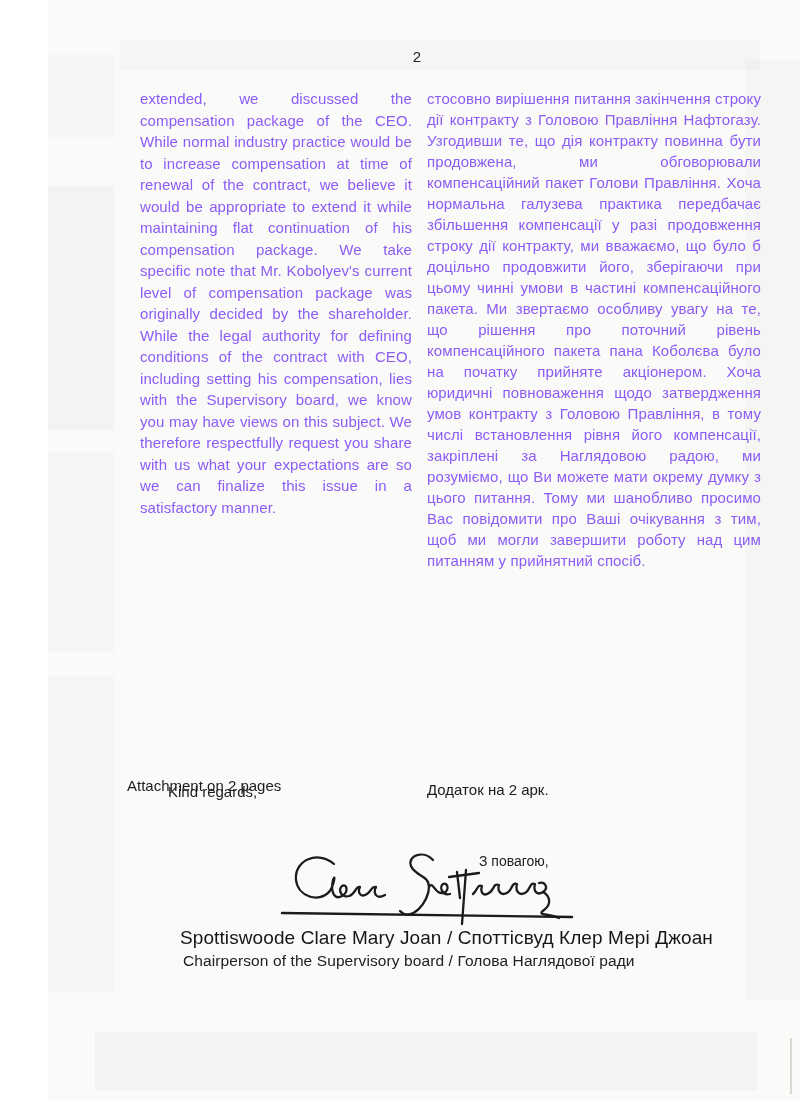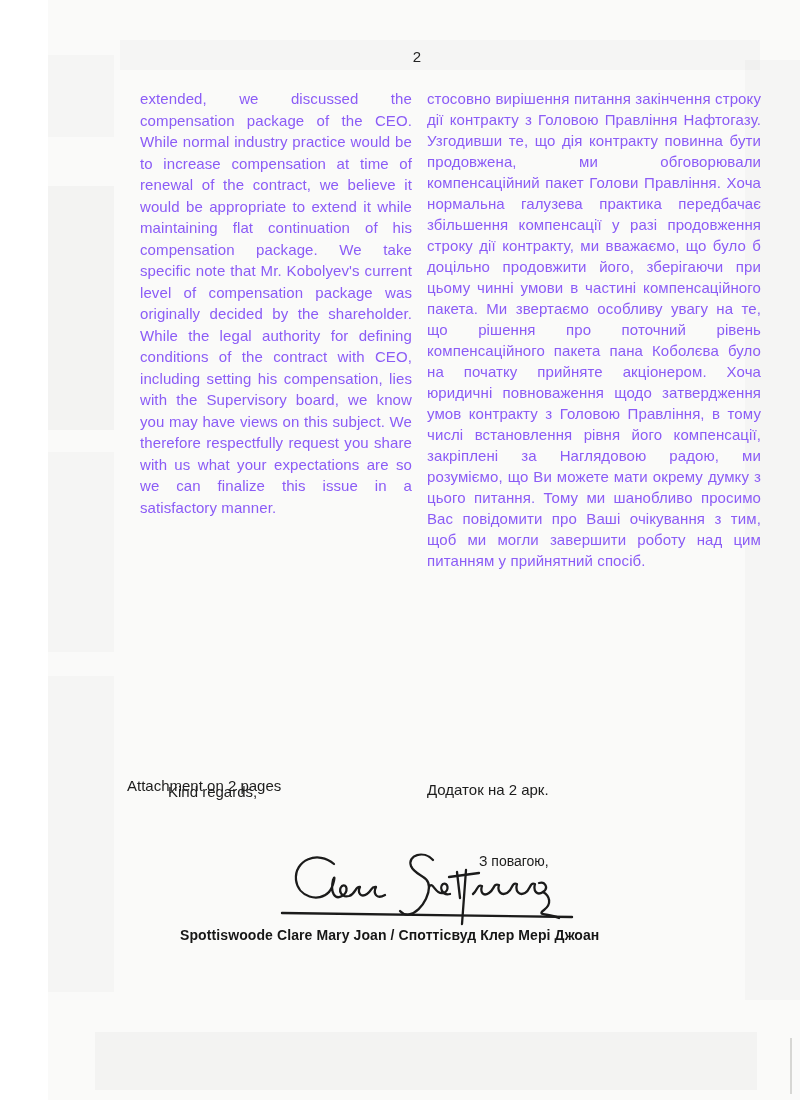--- a/index.html
+++ b/index.html
@@ -39,21 +39,21 @@
   }
   .col-en{left:140px;width:272px;}
   .col-uk{left:427px;width:334px;line-height:21px;}
   .attachment-en{position:absolute;left:127px;top:777px;font-size:15px;}
   .attachment-uk{position:absolute;left:427px;top:781px;font-size:15px;}
   .closing-en{position:absolute;left:168px;top:783px;font-size:15px;}
   .closing-uk{position:absolute;left:479px;top:825px;font-size:14px;margin-top:28px;}
   .signature-wrap{position:absolute;left:272px;top:850px;width:310px;height:78px;}
   .sig-name{
     position:absolute;left:180px;top:927px;width:560px;
-    font-size:14px;font-weight:700;color:#161616;
+    font-size:19px;font-weight:400;color:#161616;
     letter-spacing:.1px;
   }
   .sig-title{
     position:absolute;left:183px;top:952px;width:560px;
     font-size:15.5px;color:#202020;
     letter-spacing:.1px;
   }
 </style>
 </head>
 <body>
@@ -101,14 +101,15 @@
         <path d="M201,44 C206,40 205,34 210,36 C208,42 211,47 217,43 C223,39 221,33 227,35 C225,41 229,46 235,43 C241,40 239,32 245,34 C243,41 247,46 253,43 C259,40 257,32 263,34 C261,41 265,46 271,42 C277,38 273,31 267,33"></path>
 
         <path d="M271,42 C278,46 280,54 272,60 C264,66 276,63 287,68"></path>
 
         <path d="M10,63 L300,67" stroke-width="2.4"></path>
       </g>
     </svg>
   </div>
 
   <div class="sig-name">Spottiswoode Clare Mary Joan / Споттісвуд Клер Мері Джоан</div>
+  <div class="sig-title">Chairperson of the Supervisory board / Голова Наглядової ради</div>
 
 </div>
 
 </body></html>

